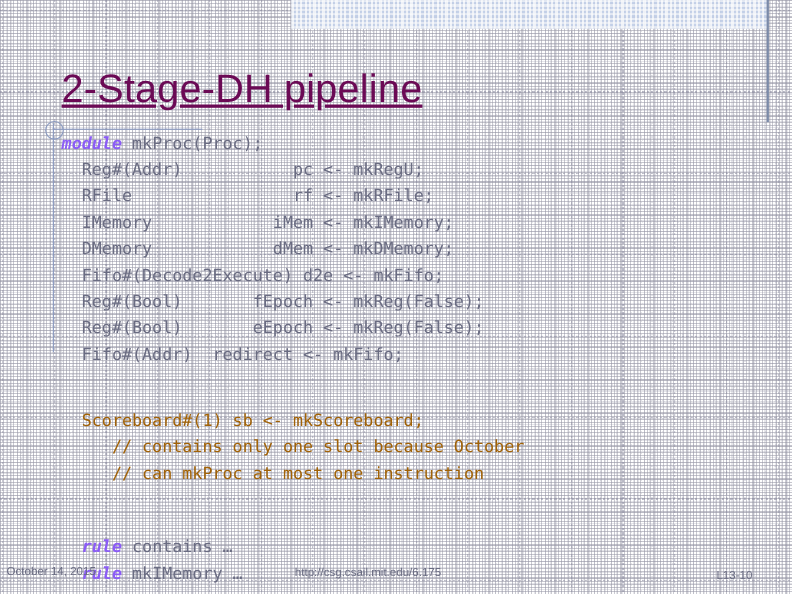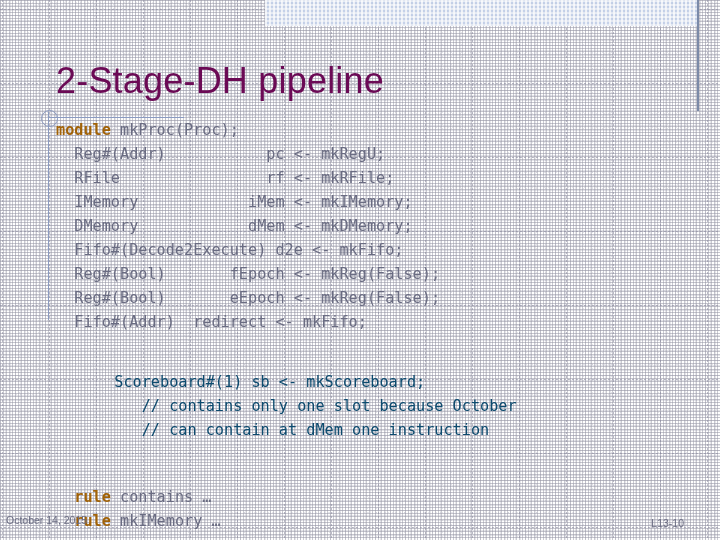--- a/index.html
+++ b/index.html
@@ -113,20 +113,21 @@
 
   
   #title {
     position: absolute;
     left: 56px;
     top: 60px;
     font-size: 36px;
     color: #6b0a55;
     letter-spacing: 0.2px;
     white-space: nowrap;
+    text-decoration: underline;
   }
 
   
   #bullet-rule {
     position: absolute;
     left: 48px;
     top: 117px;
     width: 136px;
     height: 1px;
     background: #8a9ac0;
@@ -157,25 +158,25 @@
     top: 118px;
     width: 650px;
     font-family: "DejaVu Sans Mono", "Liberation Mono", monospace;
     font-size: 15.2px;
     line-height: 24px;
     white-space: pre;
     color: #6a6c82;
   }
   #code .kw {
     font-weight: bold;
+    color: #8b5cf6;
+    font-style: italic;
+  }
+  #code .red {
     color: #a16207;
-  }
-  #code .red {
-    color: #0c4a6e;
-    padding-left: 40px;
   }
   #code .blank {
     display: block;
     height: 12px;
   }
   #code .blank2 {
     display: block;
     height: 19px;
   }
 
@@ -216,20 +217,21 @@
 <span>  Reg#(Addr)           pc &lt;- mkRegU;</span>
 <span>  RFile                rf &lt;- mkRFile;</span>
 <span>  IMemory            iMem &lt;- mkIMemory;</span>
 <span>  DMemory            dMem &lt;- mkDMemory;</span>
 <span>  Fifo#(Decode2Execute) d2e &lt;- mkFifo;</span>
 <span>  Reg#(Bool)       fEpoch &lt;- mkReg(False);</span>
 <span>  Reg#(Bool)       eEpoch &lt;- mkReg(False);</span>
 <span>  Fifo#(Addr)  redirect &lt;- mkFifo;</span><span class="blank"></span>
 <span class="red">  Scoreboard#(1) sb &lt;- mkScoreboard;</span>
 <span class="red">     // contains only one slot because October</span>
-<span class="red">     // can contain at dMem one instruction</span><span class="blank2"></span>
+<span class="red">     // can mkProc at most one instruction</span><span class="blank2"></span>
 <span class="kw">  rule</span><span> contains …</span>
 <span class="kw">  rule</span><span> mkIMemory …</span></div>
 
 <div id="footer">
   <div id="footer-date">October 14, 2015</div>
+  <div id="footer-url">http://csg.csail.mit.edu/6.175</div>
   <div id="footer-page">L13-10</div>
 </div>
 
 </body></html>

